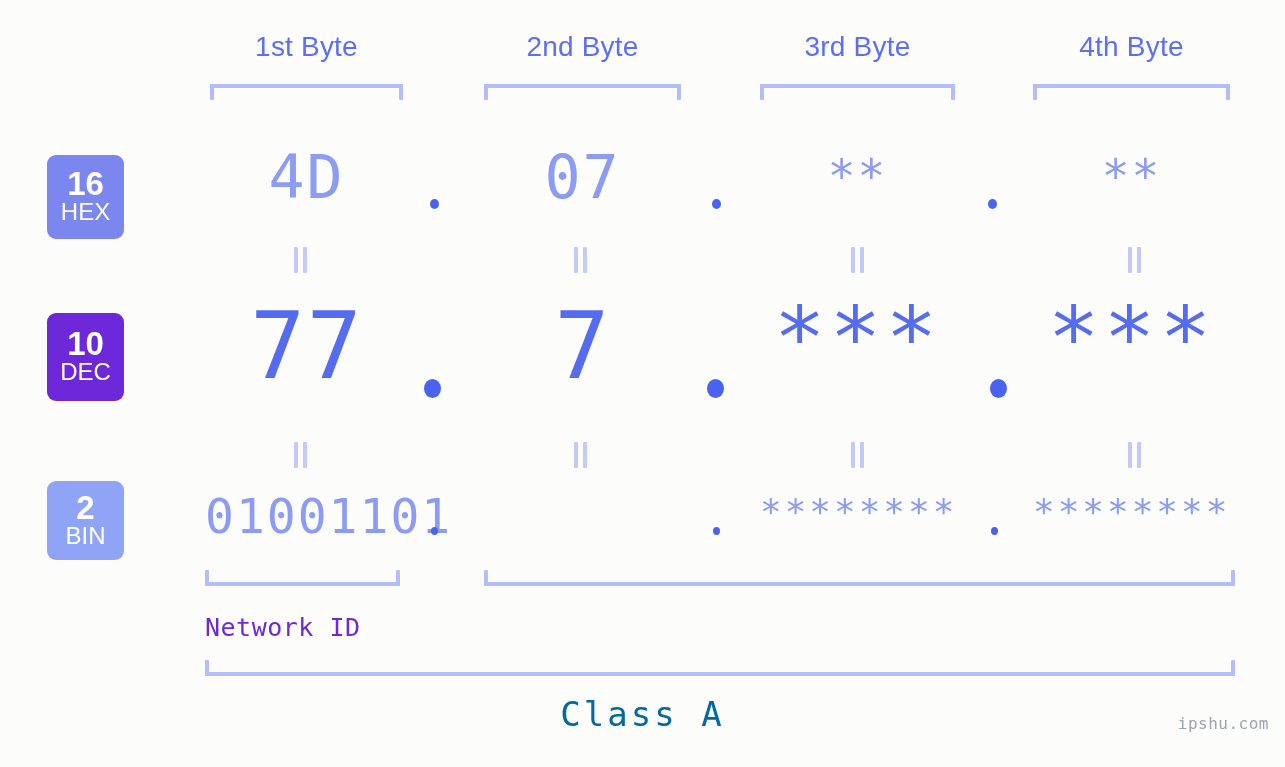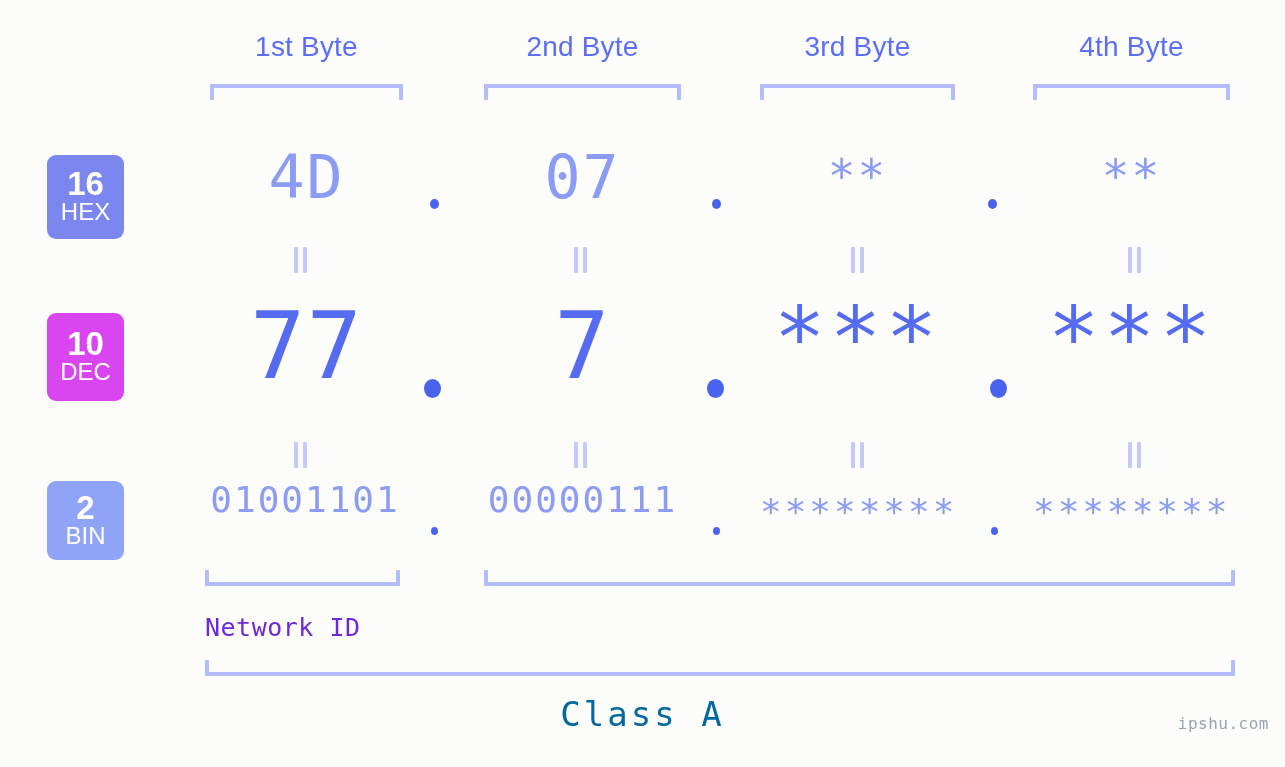--- a/index.html
+++ b/index.html
@@ -86,21 +86,21 @@
   #badge-hex {
     top: 155px;
     height: 84px;
     padding-top: 11px;
     background: #7b86ef;
   }
   #badge-dec {
     top: 313px;
     height: 88px;
     padding-top: 13px;
-    background: #d946ef;
+    background: #6d28d9;
   }
   #badge-bin {
     top: 481px;
     height: 79px;
     padding-top: 9px;
     background: #8fa4f6;
   }
 
   
   .cell {
@@ -133,22 +133,22 @@
     letter-spacing: 1px;
   }
   .dec-val.masked {
     top: 286px;
     font-size: 86px;
     letter-spacing: 4px;
   }
 
   
   .bin-val {
-    top: 477px;
-    font-size: 36px;
+    top: 493px;
+    font-size: 48px;
     line-height: 46px;
     color: #8c9bf3;
     letter-spacing: 2px;
   }
   .bin-val.masked {
     top: 489px;
     font-size: 36px;
     letter-spacing: 3px;
   }
 
@@ -306,21 +306,20 @@
       <span class="b"></span>
   </div>
 
   <div class="badge" id="badge-bin">
     <span class="num">2</span>
     <span class="abbr">BIN</span>
   </div>
 
   <div class="cell bin-val" style="left:205px; width:200px;">01001101</div>
   <div class="dot bin-dot" style="left:431px;"></div>
-  <div class="cell bin-val" style="left:484px; width:197px;">00000111</div>
   <div class="dot bin-dot" style="left:713px;"></div>
   <div class="cell bin-val masked" style="left:760px; width:195px;">********</div>
   <div class="dot bin-dot" style="left:991px;"></div>
   <div class="cell bin-val masked" style="left:1033px; width:197px;">********</div>
 
   <div class="bracket up" style="left:205px; width:195px; top:570px;">
     <div class="bar"></div>
     <div class="tick l"></div>
     <div class="tick r"></div>
   </div>

